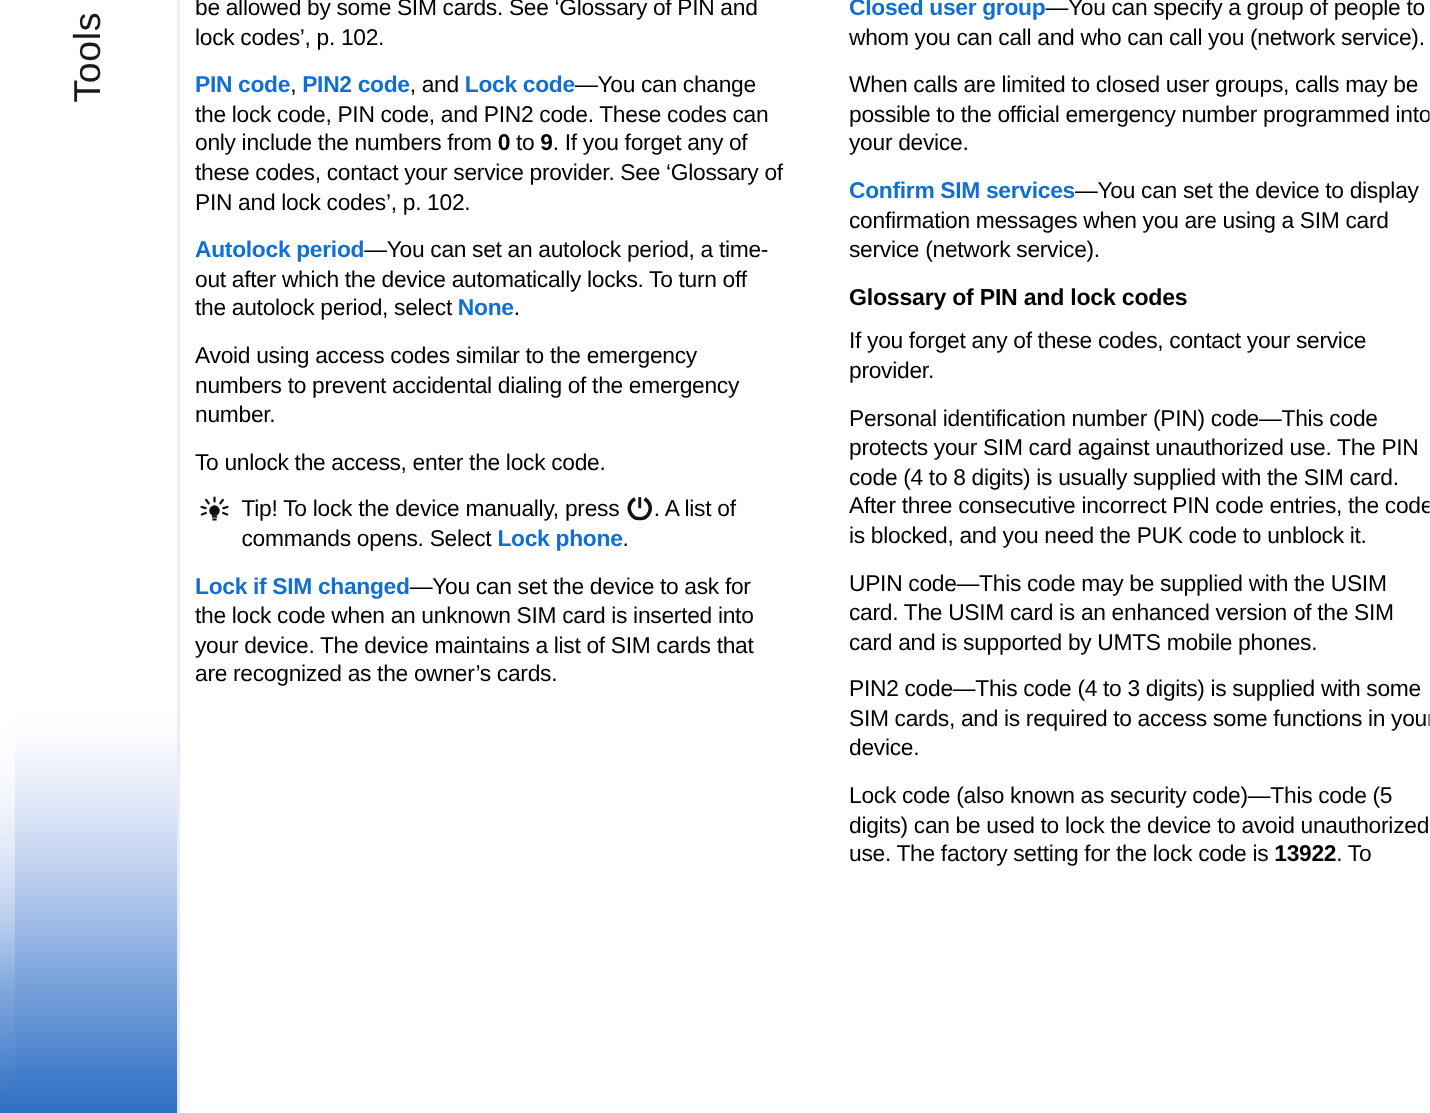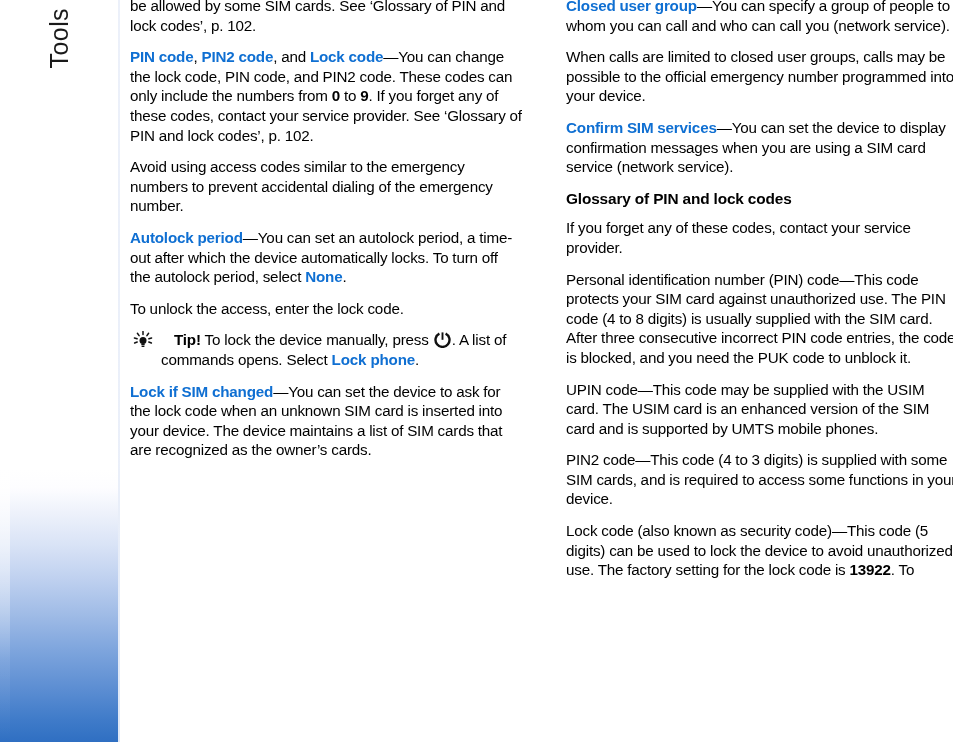--- a/index.html
+++ b/index.html
@@ -154,21 +154,21 @@
     color: #000;
     letter-spacing: -0.18px;
   }
   .tip .tip-bulb {
     position: absolute;
     left: 2px;
     top: 1px;
     width: 22px;
     height: 19px;
   }
-  .tip .tip-word { font-weight: 700; margin-left: 13px; }
+  .tip .tip-word { font-weight: 400; }
 
   .inline-icon {
     display: inline-block;
     vertical-align: -3px;
     width: 17px;
     height: 17px;
     margin: 0 1px;
   }
 </style>
 </head>
@@ -185,22 +185,22 @@
   </div>
 
   <div class="page-number">102</div>
 
   <div class="columns">
 
     <div class="col col-left">
       <div>
           <p class="para first">be allowed by some SIM cards. See ‘Glossary of PIN and lock codes’, p. 102.</p>
           <p class="para"><span class="ui">PIN code</span>, <span class="ui">PIN2 code</span>, and <span class="ui">Lock code</span>—You can change the lock code, PIN code, and PIN2 code. These codes can only include the numbers from <span class="bold">0</span> to <span class="bold">9</span>. If you forget any of these codes, contact your service provider. See ‘Glossary of PIN and lock codes’, p. 102.</p>
+          <p class="para"><span class="ui">Autolock period</span>—You can set an autolock period, a time-out after which the device automatically locks. To turn off the autolock period, select <span class="ui">None</span>.</p>
           <p class="para">Avoid using access codes similar to the emergency numbers to prevent accidental dialing of the emergency number.</p>
-          <p class="para"><span class="ui">Autolock period</span>—You can set an autolock period, a time-out after which the device automatically locks. To turn off the autolock period, select <span class="ui">None</span>.</p>
           <p class="para">To unlock the access, enter the lock code.</p>
         </div>
       <div>
           <div class="tip"><span class="tip-bulb"><svg viewBox="0 0 22 19" width="22" height="19" aria-hidden="true">
                 <g stroke="#111" stroke-width="1.5" stroke-linecap="round">
                   <line x1="11" y1="0.6" x2="11" y2="3.4"></line>
                   <line x1="5.4" y1="2.3" x2="7.1" y2="4.6"></line>
                   <line x1="16.6" y1="2.3" x2="14.9" y2="4.6"></line>
                   <line x1="2.4" y1="7.0" x2="5.1" y2="7.8"></line>
                   <line x1="19.6" y1="7.0" x2="16.9" y2="7.8"></line>

